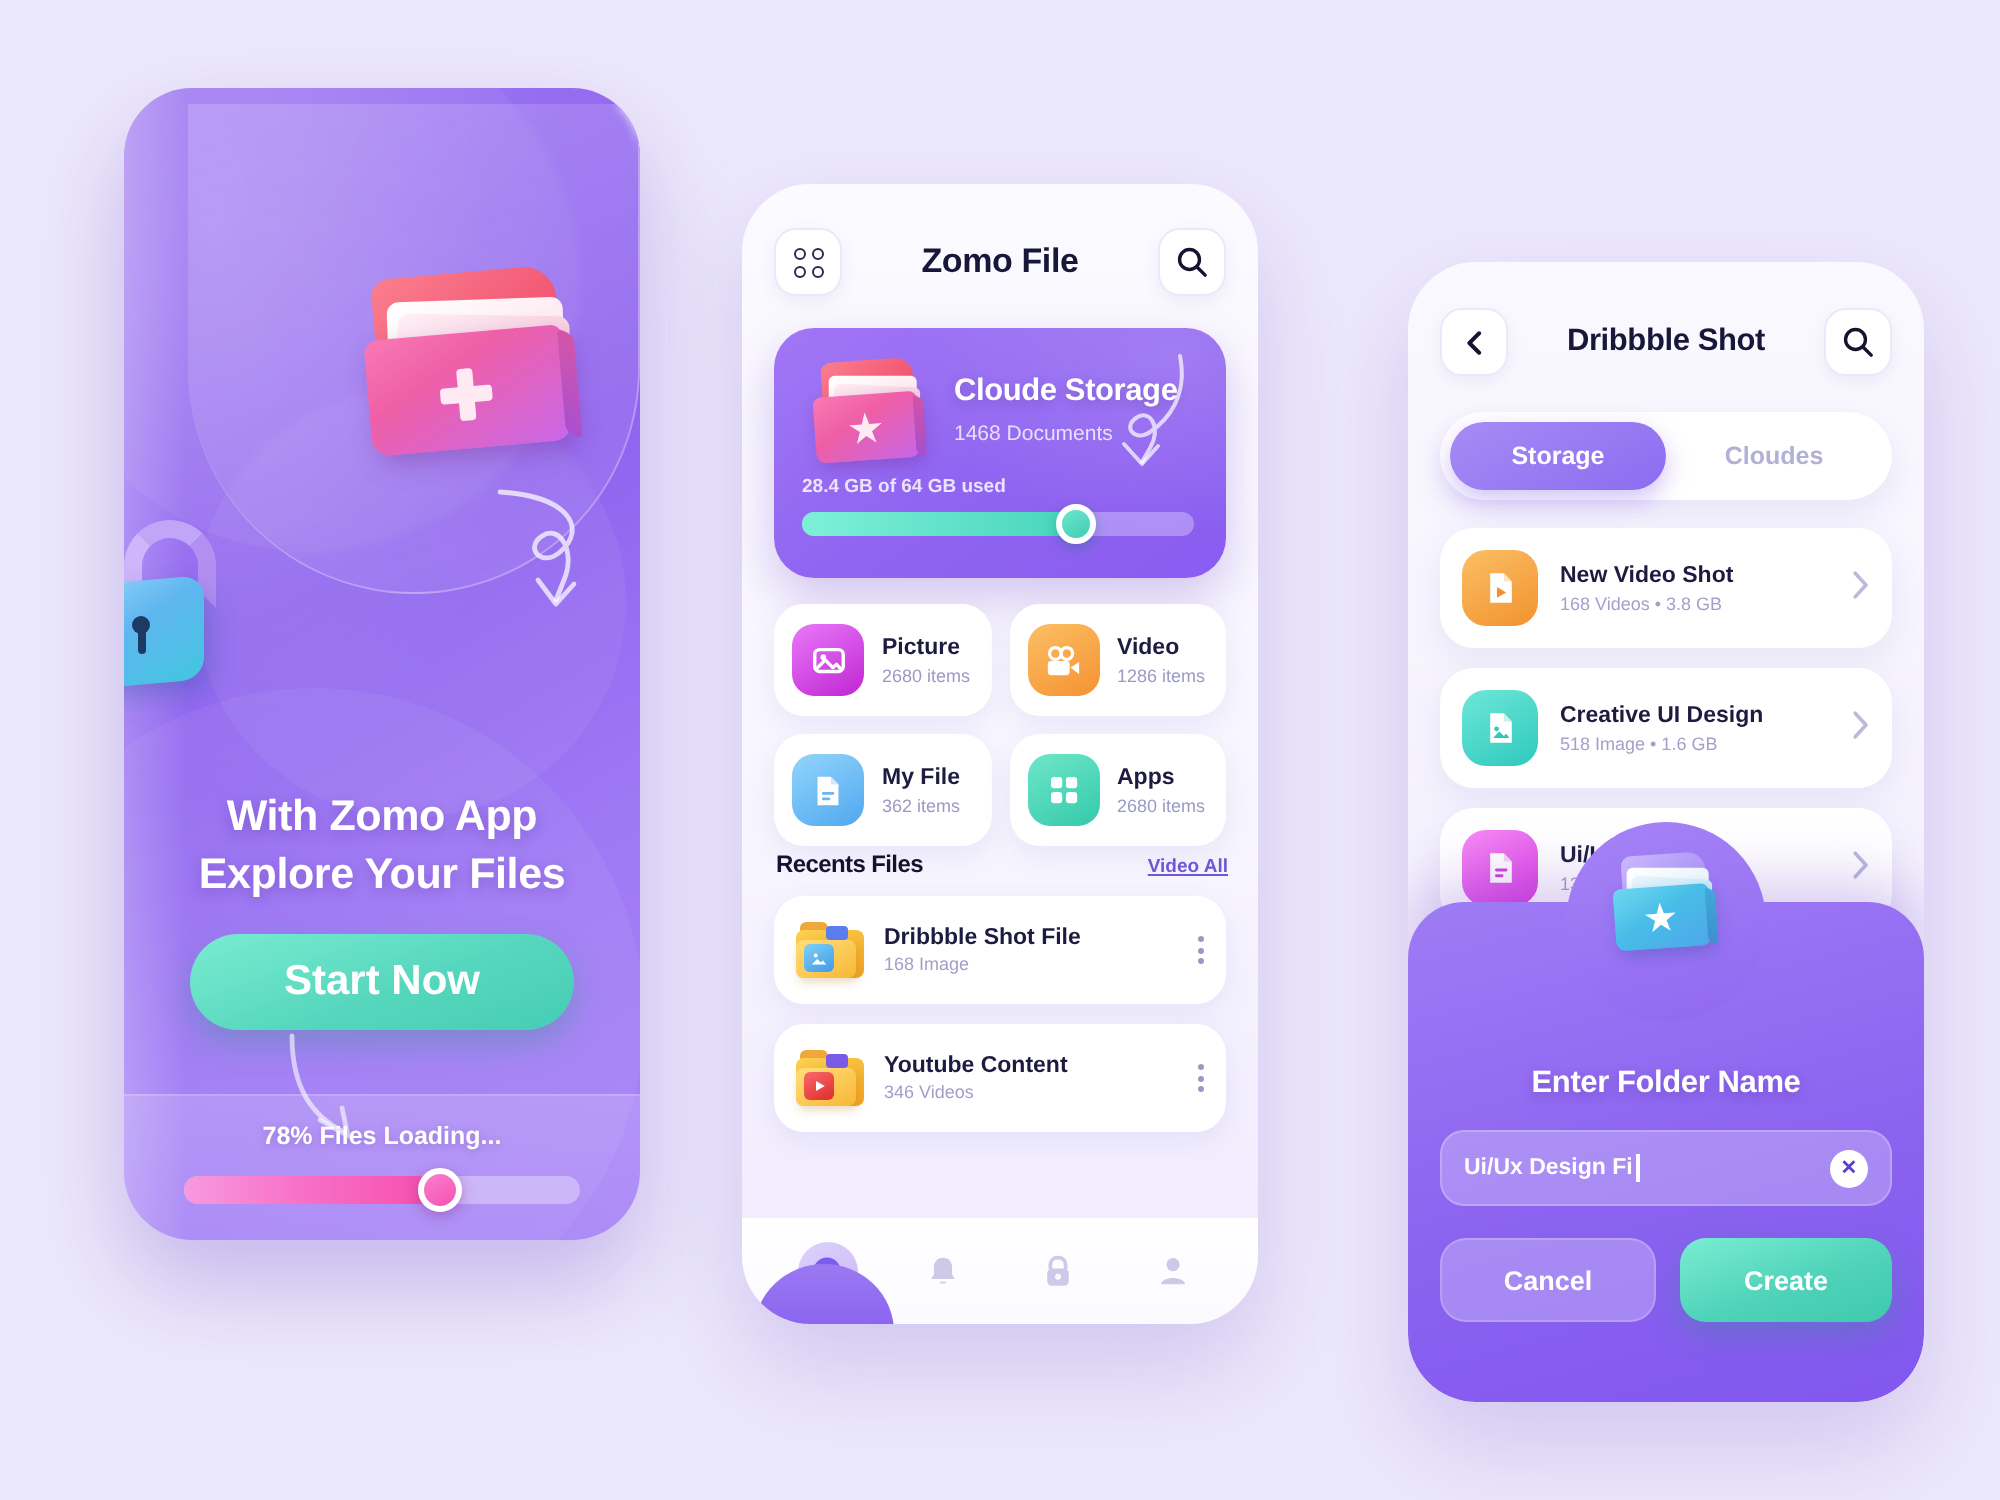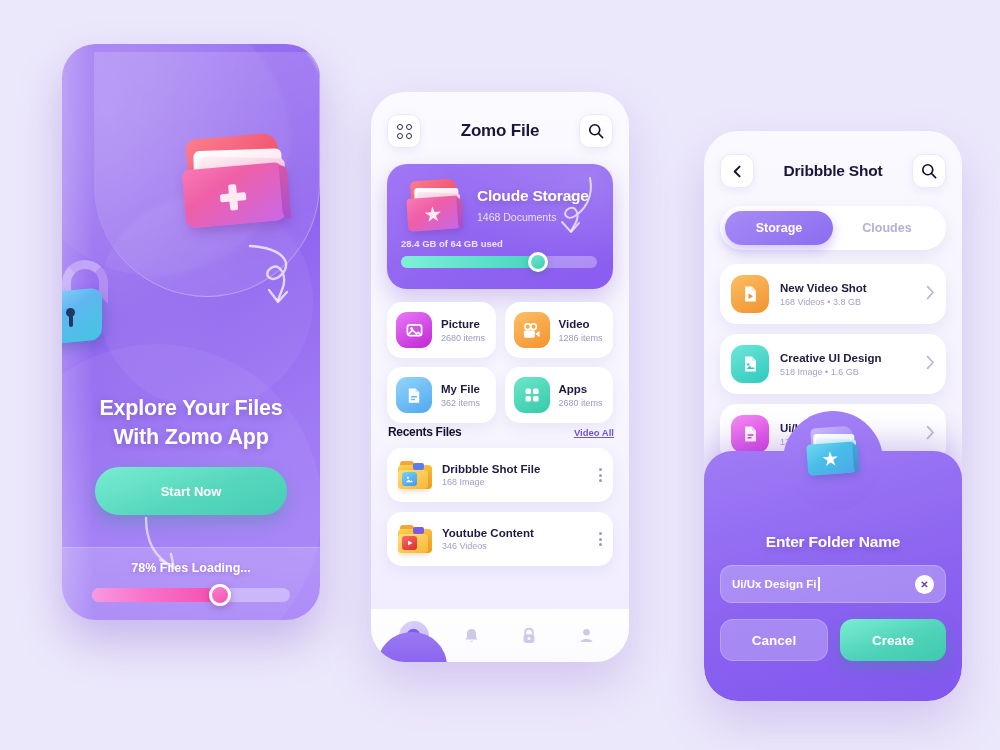--- a/index.html
+++ b/index.html
@@ -130,21 +130,21 @@
     position: absolute; left: 0; top: 350px; width: 100%;
     text-align: center; color: #ffffff;
     font-size: 21.5px; font-weight: bold; line-height: 29px;
     letter-spacing: -0.2px;
     text-shadow: 0 2px 7px rgba(70,30,130,0.28);
   }
   .s1-cta {
     position: absolute; left: 33px; top: 423px;
     width: 192px; height: 48px; border-radius: 24px;
     background: linear-gradient(160deg, #79ecd2 0%, #56d7bd 55%, #45cdb4 100%);
-    color: #ffffff; font-size: 13px; font-weight: bold;
+    color: #ffffff; font-size: 21px; font-weight: bold;
     display: flex; align-items: center; justify-content: center;
     box-shadow: 0 7px 16px rgba(40,150,130,0.32);
     cursor: pointer;
   }
 
   .s1-loading-bar {
     position: absolute; left: 0; bottom: 0; width: 100%; height: 73px;
     background: linear-gradient(180deg, rgba(255,255,255,0.17), rgba(255,255,255,0.08));
     border-top: 1px solid rgba(255,255,255,0.25);
   }
@@ -477,22 +477,22 @@
     <path d="M29 48 L 38 60 L 47 50" fill="none" stroke="rgba(255,255,255,0.72)" stroke-width="2.4" stroke-linecap="round" stroke-linejoin="round"></path>
   </svg>
 
   <div class="lock3d">
     <div class="shackle"></div>
       <div class="body"></div>
       <div class="keyhole"></div>
   </div>
 
   <div class="s1-title">
+    <div>With Zomo App</div>
     <div>Explore Your Files</div>
-    <div>With Zomo App</div>
   </div>
 
   <div class="s1-cta">Start Now</div>
 
   <svg class="s1-arrow-b" width="52" height="62" viewBox="0 0 52 62">
     <path d="M4 4 C 4 30, 14 44, 30 52" fill="none" stroke="rgba(255,255,255,0.6)" stroke-width="2.4" stroke-linecap="round"></path>
     <path d="M18 46 L 32 54 L 29 40" fill="none" stroke="rgba(255,255,255,0.6)" stroke-width="2.4" stroke-linecap="round" stroke-linejoin="round"></path>
   </svg>
 
   <div class="s1-loading-bar">

